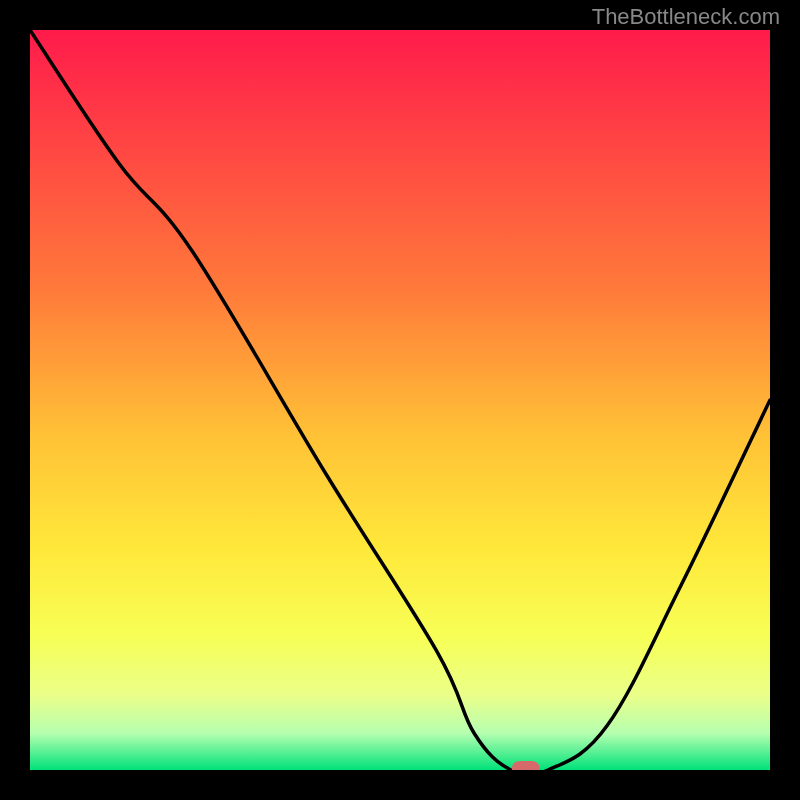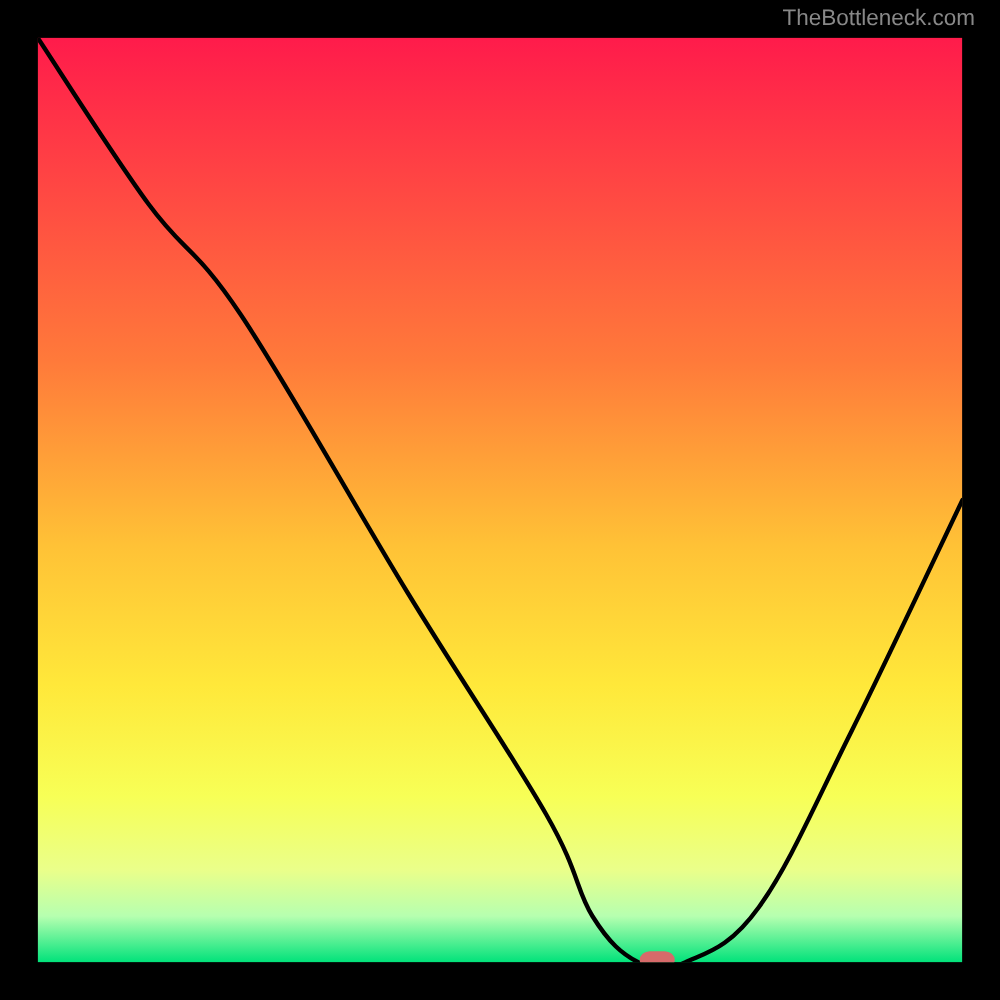--- a/index.html
+++ b/index.html
@@ -9,21 +9,21 @@
     height: 800px;
     background: #000;
     position: relative;
     font-family: Arial, sans-serif;
   }
   .watermark {
     position: absolute;
     top: 4px;
     right: 20px;
     color: #888;
-    font-size: 18px;
+    font-size: 22px;
     font-weight: 500;
     z-index: 10;
   }
   .plot-area {
     position: absolute;
     left: 30px;
     top: 30px;
     width: 740px;
     height: 740px;
     overflow: hidden;

